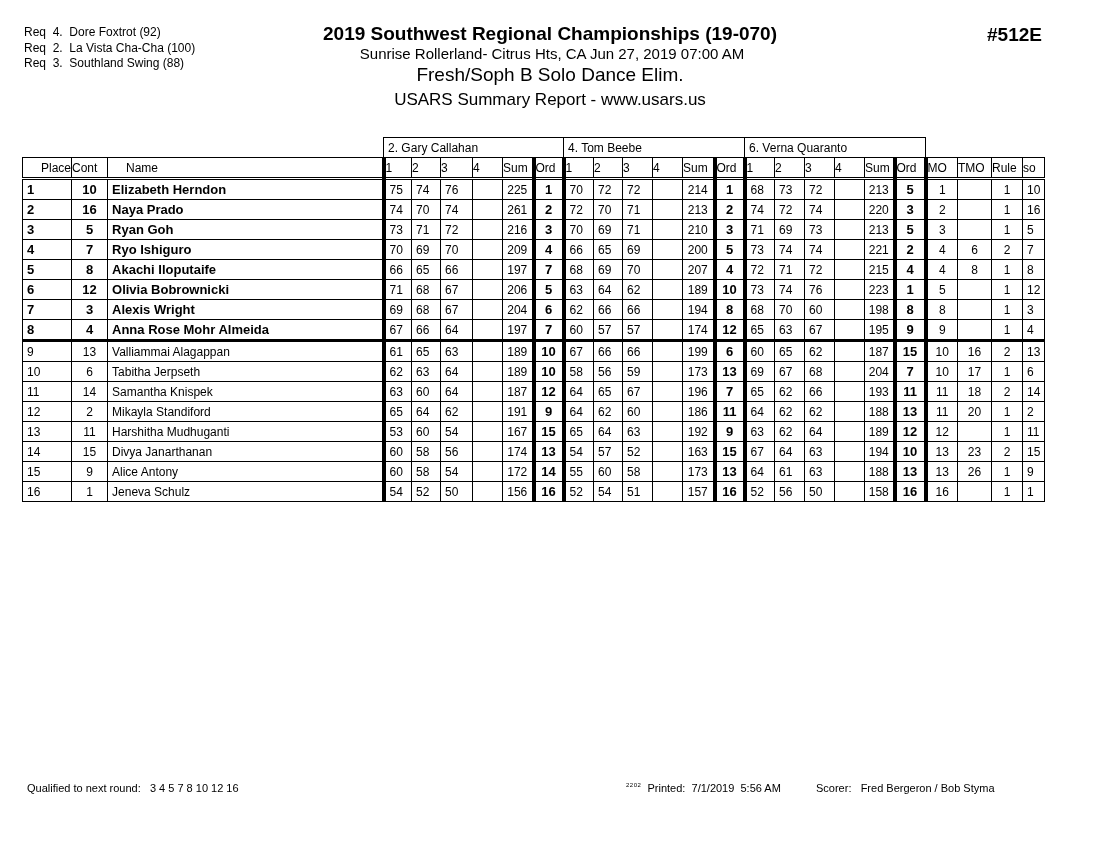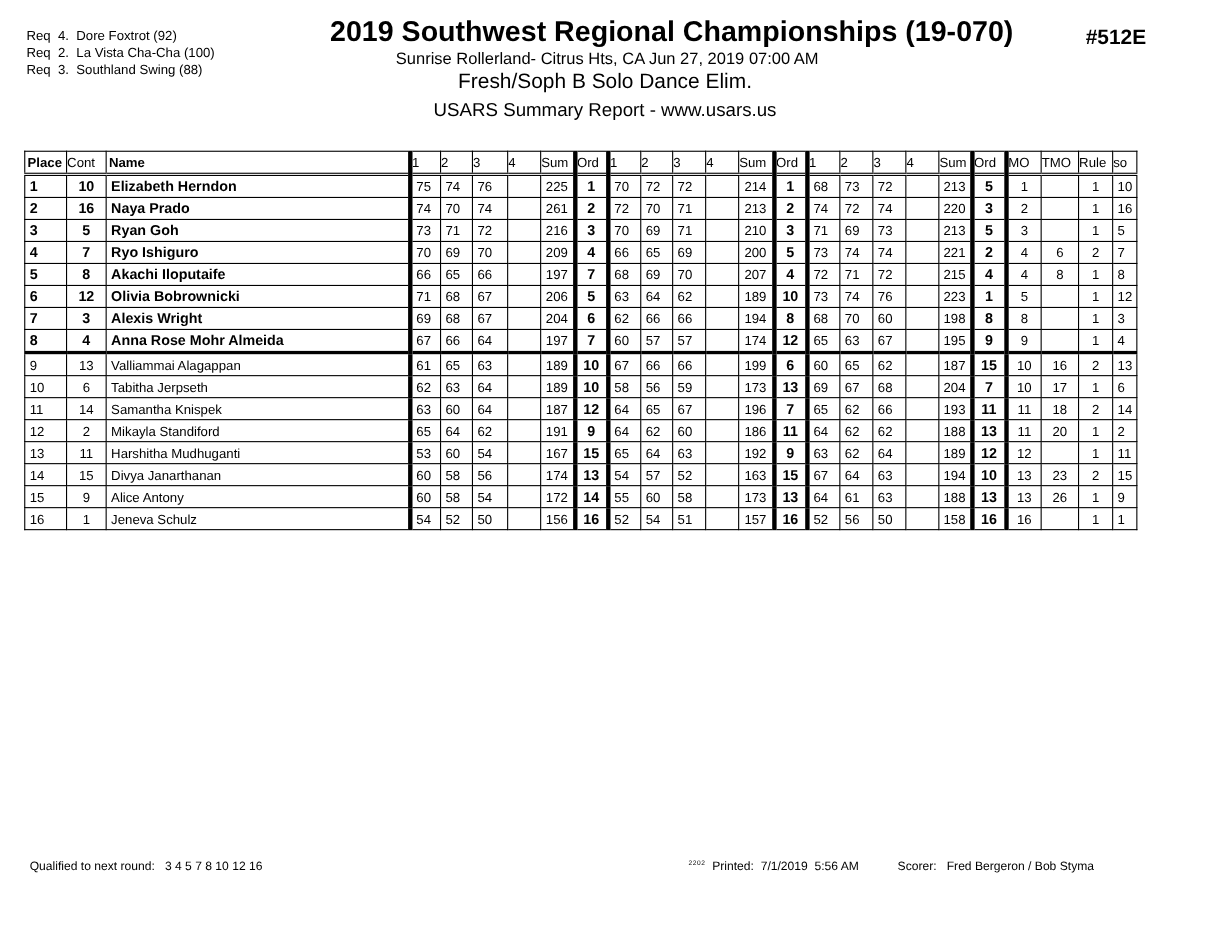--- a/index.html
+++ b/index.html
@@ -1,32 +1,32 @@
 <!DOCTYPE html>
 <html><head>
 <meta charset="utf-8">
 <style>
   html, body { margin:0; padding:0; background:#ffffff; }
   body { width:1100px; height:850px; position:relative; font-family:"Liberation Sans", sans-serif; color:#000; overflow:hidden; }
   .req { position:absolute; left:24px; top:25px; font-size:12px; line-height:15.5px; }
   .req div { white-space:pre; }
   .title { position:absolute; left:300px; width:500px; text-align:center; white-space:nowrap; }
-  .t1 { top:13px; font-size:26px; font-weight:bold; }
+  .t1 { top:23px; font-size:19px; font-weight:bold; }
   .t2 { top:45px; font-size:15px; left:302px;text-align:center; }
   .t3 { top:64px; font-size:19px; font-weight:normal; }
   .t4 { top:90px; font-size:17px; }
   .evnum { position:absolute; left:987px; top:24px; font-size:19px; font-weight:bold; }
 
   table.res { position:absolute; left:22px; top:137px; border-collapse:collapse; table-layout:fixed; font-size:12px; }
   table.res td { border:1px solid #000; height:19px; padding:0 2px; white-space:nowrap; overflow:hidden; }
   table.res tr.judges td { height:19px; }
   table.res td.blank { border:none; }
   table.res td.jname { text-align:left; padding-left:4px; border-bottom:1px solid #000; }
   table.res tr.hdr td { height:19px; border-bottom:3px double #000; text-align:left; padding:0; }
-  table.res tr.hdr td.l { text-align:left; padding-left:2px;font-weight:bold; }
+  table.res tr.hdr td.l { text-align:left; padding-left:18px; }
   table.res td.c { text-align:center; }
   table.res td.r { text-align:center; padding-right:2px; }
   table.res td.l { text-align:left; padding-left:4px; }
   table.res td.ord { font-weight:bold; text-align:center; font-size:13px; }
   table.res td.thickL { border-left:4px solid #000; }
   table.res tr.q td { font-weight:bold; font-size:13px; }
   table.res tr.q td.sc { font-weight:normal; font-size:12px; }
   table.res tr.cut td { border-bottom:3px solid #000; }
 
   .foot { position:absolute; top:782px; font-size:11px; white-space:pre; }
@@ -69,20 +69,27 @@
       <col style="width:30px">
       <col style="width:30px">
       <col style="width:30px">
       <col style="width:31px">
     <col style="width:32px">
       <col style="width:34px">
       <col style="width:31px">
       <col style="width:22px">
   </colgroup>
   <thead>
+    <tr class="judges">
+      <td class="blank" colspan="3"></td>
+      <td class="jname" colspan="6">2.  Gary Callahan</td>
+      <td class="jname" colspan="6">4.  Tom Beebe</td>
+      <td class="jname" colspan="6">6.  Verna Quaranto</td>
+      <td class="blank" colspan="4"></td>
+    </tr>
     <tr class="hdr" id="hdr-row">
       <td class="l">Place</td>
       <td>Cont</td>
       <td class="l">Name</td>
     <td class="thickL">1</td>
         <td>2</td>
         <td>3</td>
         <td>4</td>
         <td>Sum</td>
         <td class="thickL">Ord</td>

